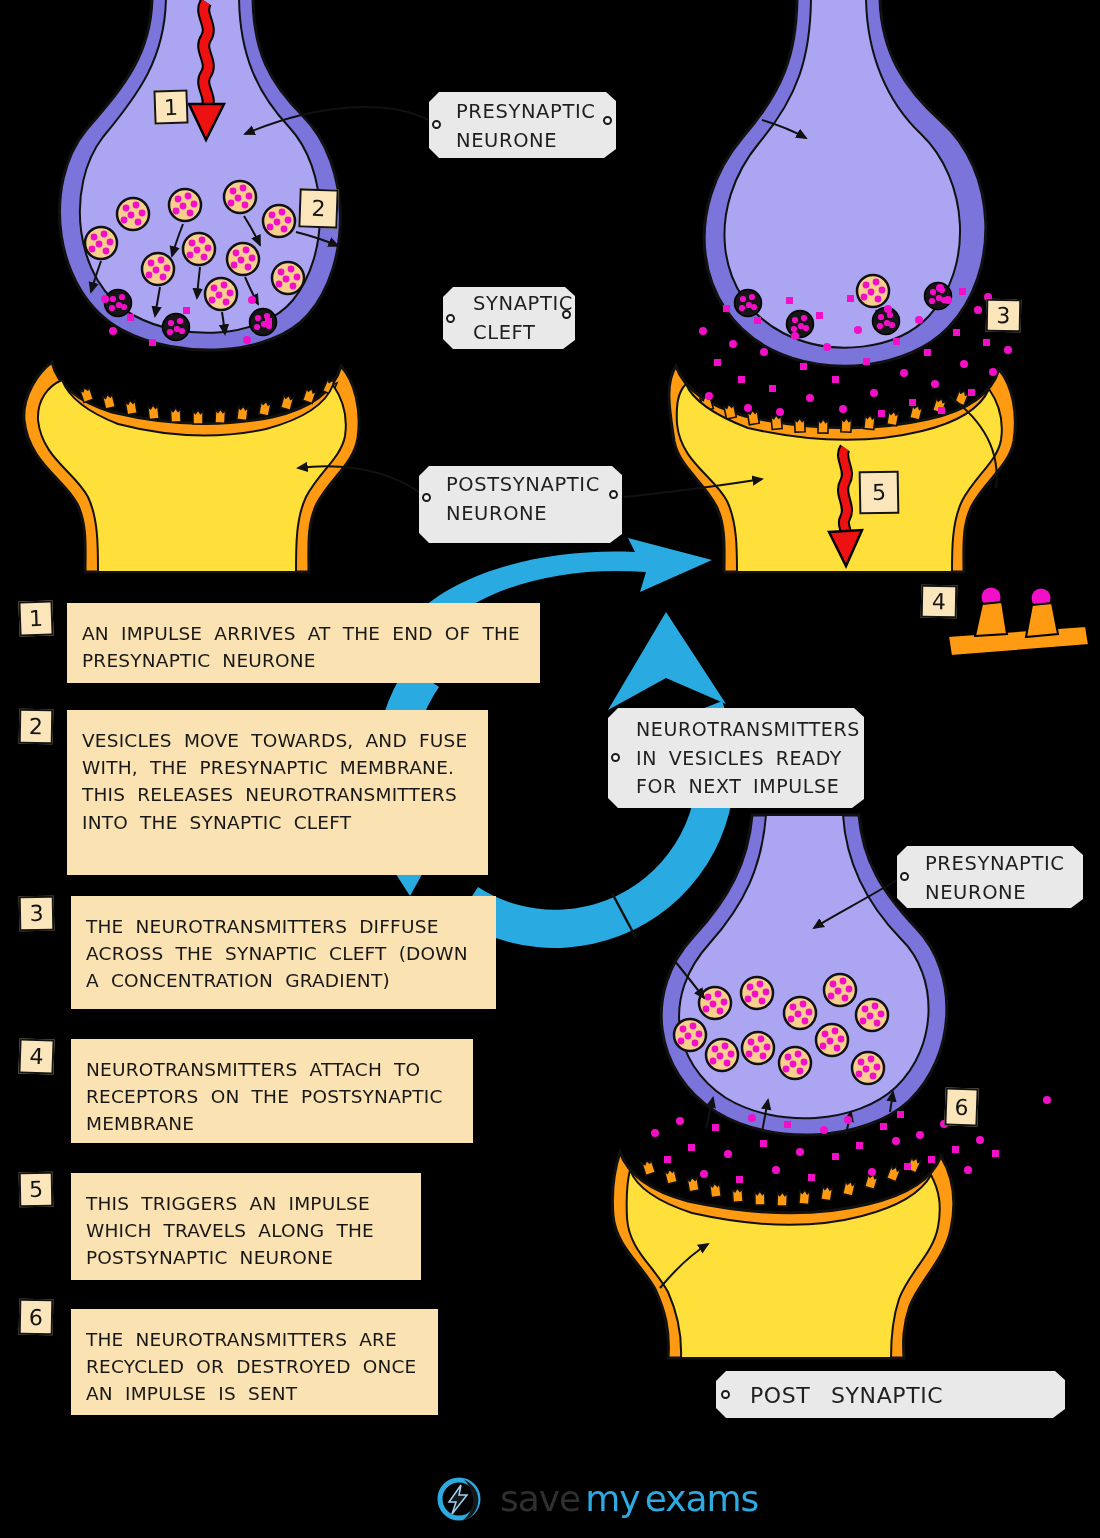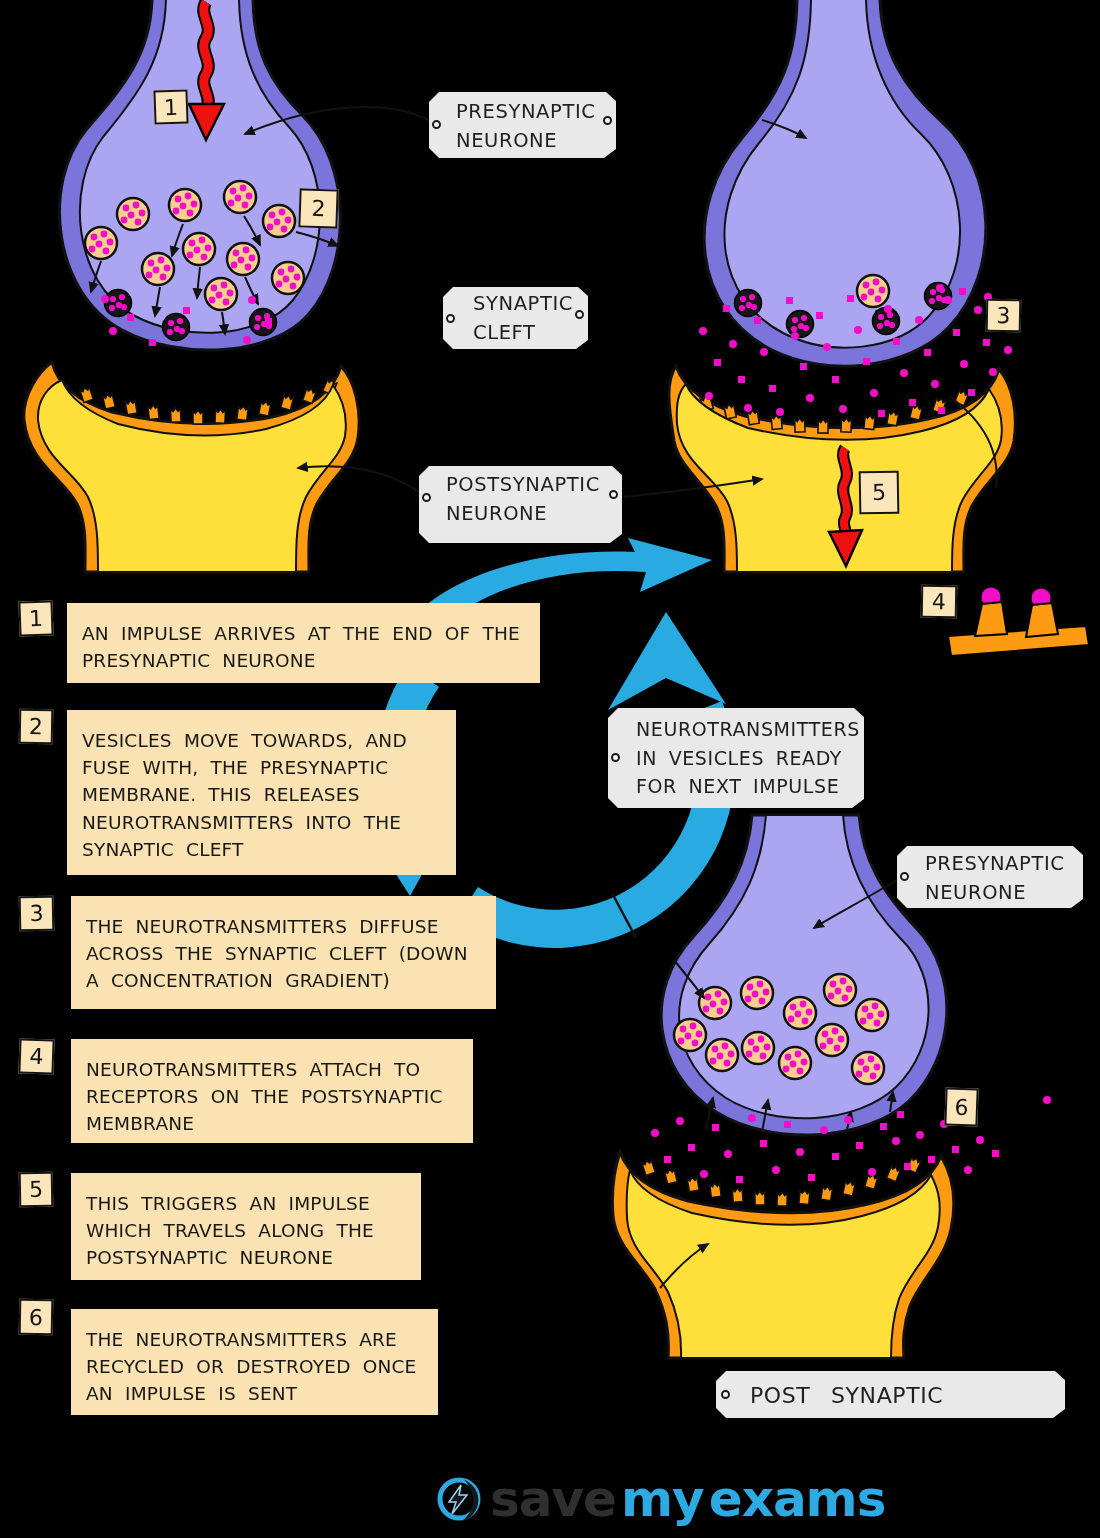--- a/index.html
+++ b/index.html
@@ -13,50 +13,50 @@
         display:flex;align-items:center;justify-content:center;font-size:22px;box-sizing:border-box;}
 
   .tag{position:absolute;background:#e9e9e9;color:#1f1f1f;font-size:19.5px;letter-spacing:.6px;
        word-spacing:5px;line-height:1.5;box-sizing:border-box;
        clip-path:polygon(10px 0,calc(100% - 10px) 0,100% 9px,100% calc(100% - 9px),
                  calc(100% - 12px) 100%,10px 100%,0 calc(100% - 10px),0 10px);}
   .hole{position:absolute;width:9px;height:9px;border:2px solid #1c1c1c;border-radius:50%;
         background:#f6f6f6;box-sizing:border-box;}
 
   #box1{left:67px;top:603px;width:473px;height:80px;}
-  #box2{left:67px;top:710px;width:389px;height:165px;}
+  #box2{left:67px;top:710px;width:421px;height:165px;}
   #box3{left:71px;top:896px;width:425px;height:113px;}
   #box4{left:71px;top:1039px;width:402px;height:104px;}
   #box5{left:71px;top:1173px;width:350px;height:107px;}
   #box6{left:71px;top:1303px;width:367px;height:106px;margin-top:6px;}
 
   #numchip1{left:19px;top:601px;width:34px;height:35px;transform:rotate(-2deg);}
   #numchip2{left:19px;top:709px;width:34px;height:35px;transform:rotate(1deg);}
   #numchip3{left:19px;top:896px;width:35px;height:35px;transform:rotate(-1deg);}
   #numchip4{left:19px;top:1039px;width:35px;height:35px;transform:rotate(2deg);}
   #numchip5{left:19px;top:1172px;width:34px;height:35px;transform:rotate(-1deg);}
   #numchip6{left:19px;top:1299px;width:34px;height:36px;transform:rotate(1deg);}
 
   #marker1{left:154px;top:90px;width:34px;height:34px;transform:rotate(-2deg);}
   #marker2{left:299px;top:189px;width:39px;height:39px;transform:rotate(2deg);}
   #marker3{left:986px;top:299px;width:35px;height:33px;transform:rotate(1deg);}
   #marker5{left:859px;top:471px;width:40px;height:43px;transform:rotate(-1deg);}
   #marker4{left:921px;top:585px;width:36px;height:33px;transform:rotate(1deg);}
   #marker6{left:945px;top:1088px;width:33px;height:38px;transform:rotate(2deg);}
 
   #tag-presyn-top{left:429px;top:92px;width:187px;height:66px;padding:5px 0 0 27px;}
-  #tag-cleft{left:443px;top:287px;width:145px;height:62px;padding:2px 0 0 30px;}
+  #tag-cleft{left:443px;top:287px;width:132px;height:62px;padding:2px 0 0 30px;}
   #tag-postsyn-top{left:419px;top:466px;width:203px;height:77px;padding:4px 7px 0 27px;}
   #tag-ready{left:608px;top:708px;width:256px;height:100px;padding:7px 0 0 28px;font-size:19px;}
   #tag-presyn-bottom{left:897px;top:846px;width:186px;height:62px;padding:3px 0 0 28px;}
   #tag-postsyn-bottom{left:716px;top:1371px;width:349px;height:47px;padding:8px 0 0 34px;
                       word-spacing:13px;font-size:22px;}
 
   .logo{position:absolute;left:436px;top:1476px;display:flex;align-items:center;gap:8px;}
-  .logo-text{font-size:50px;font-weight:bold;letter-spacing:-1px;line-height:46px;display:flex;}
+  .logo-text{font-size:36px;font-weight:normal;letter-spacing:-1px;line-height:46px;display:flex;margin-left:10px;}
   .logo-save{color:#2f2f30;}
   .logo-my{color:#2caae1;margin:0 5px;}
   .logo-exams{color:#2caae1;}
 </style>
 </head>
 <body>
 
 <div class="canvas">
 
 <svg class="art" viewBox="0 0 1100 1538">

